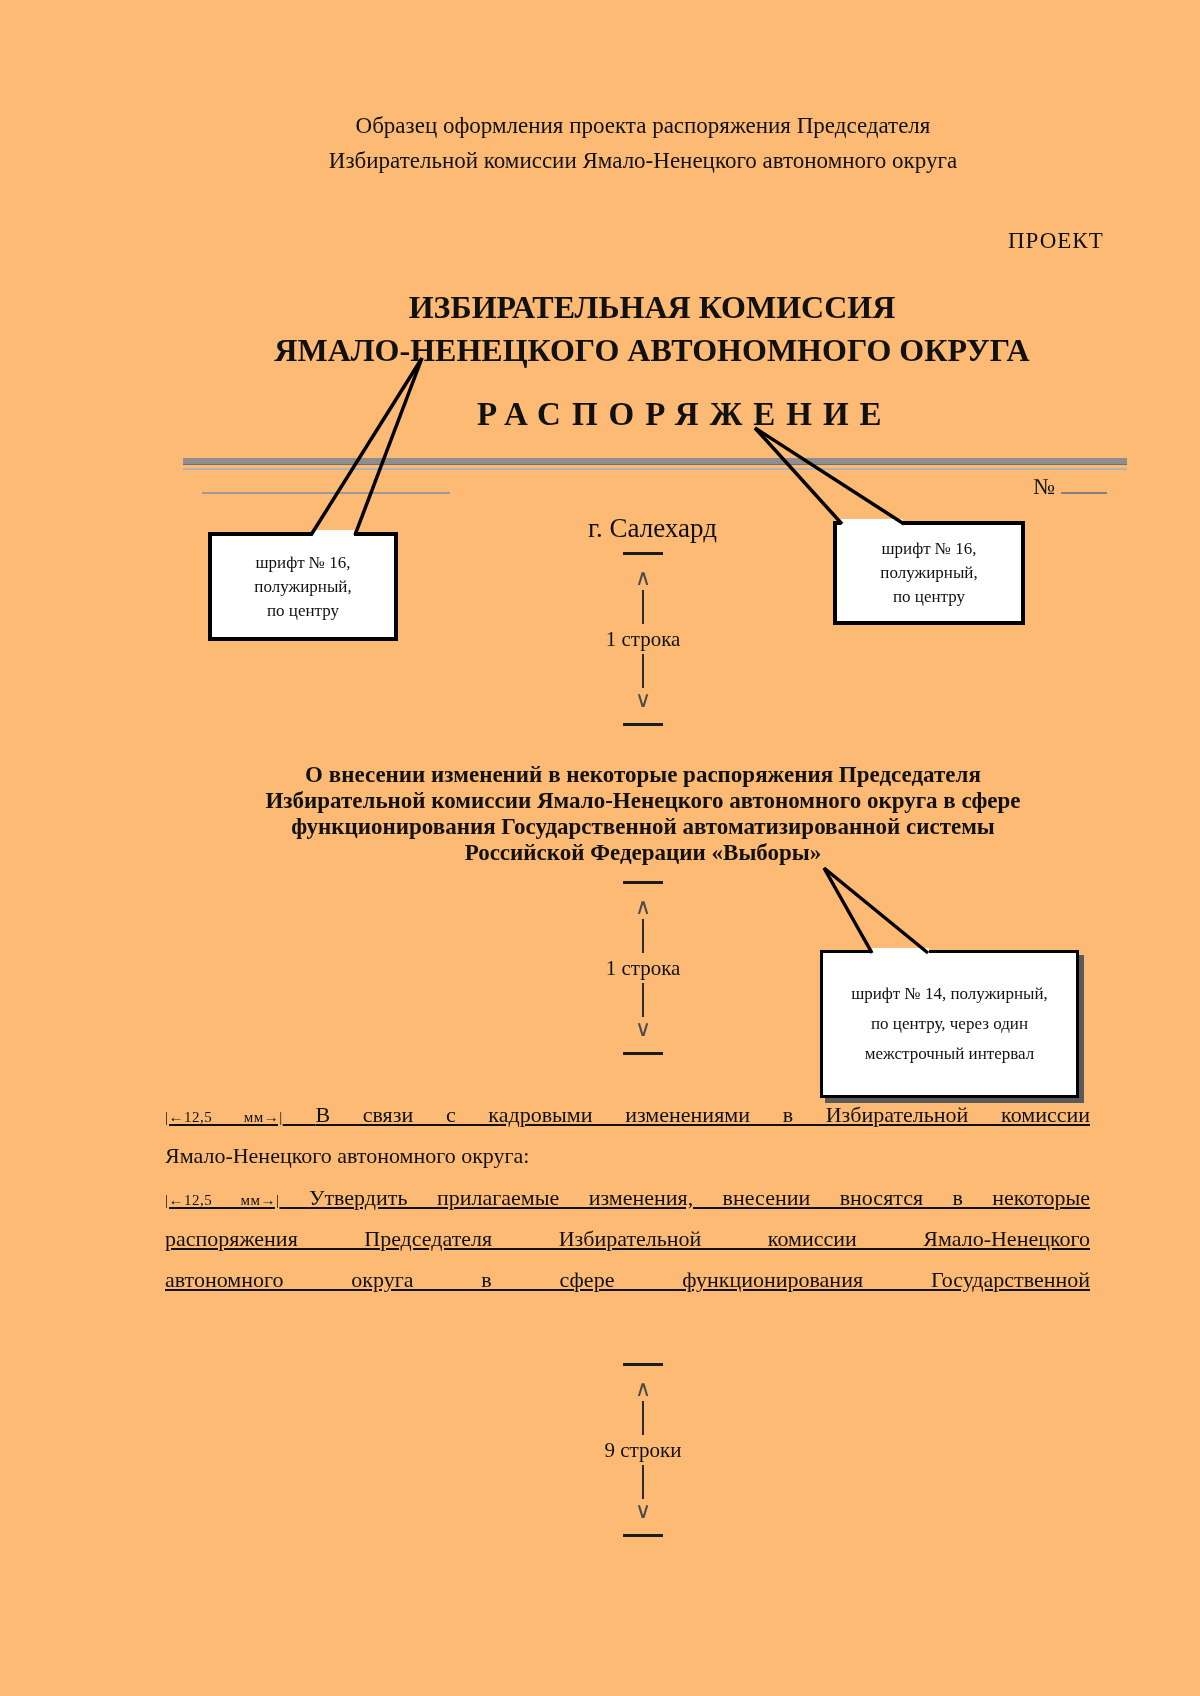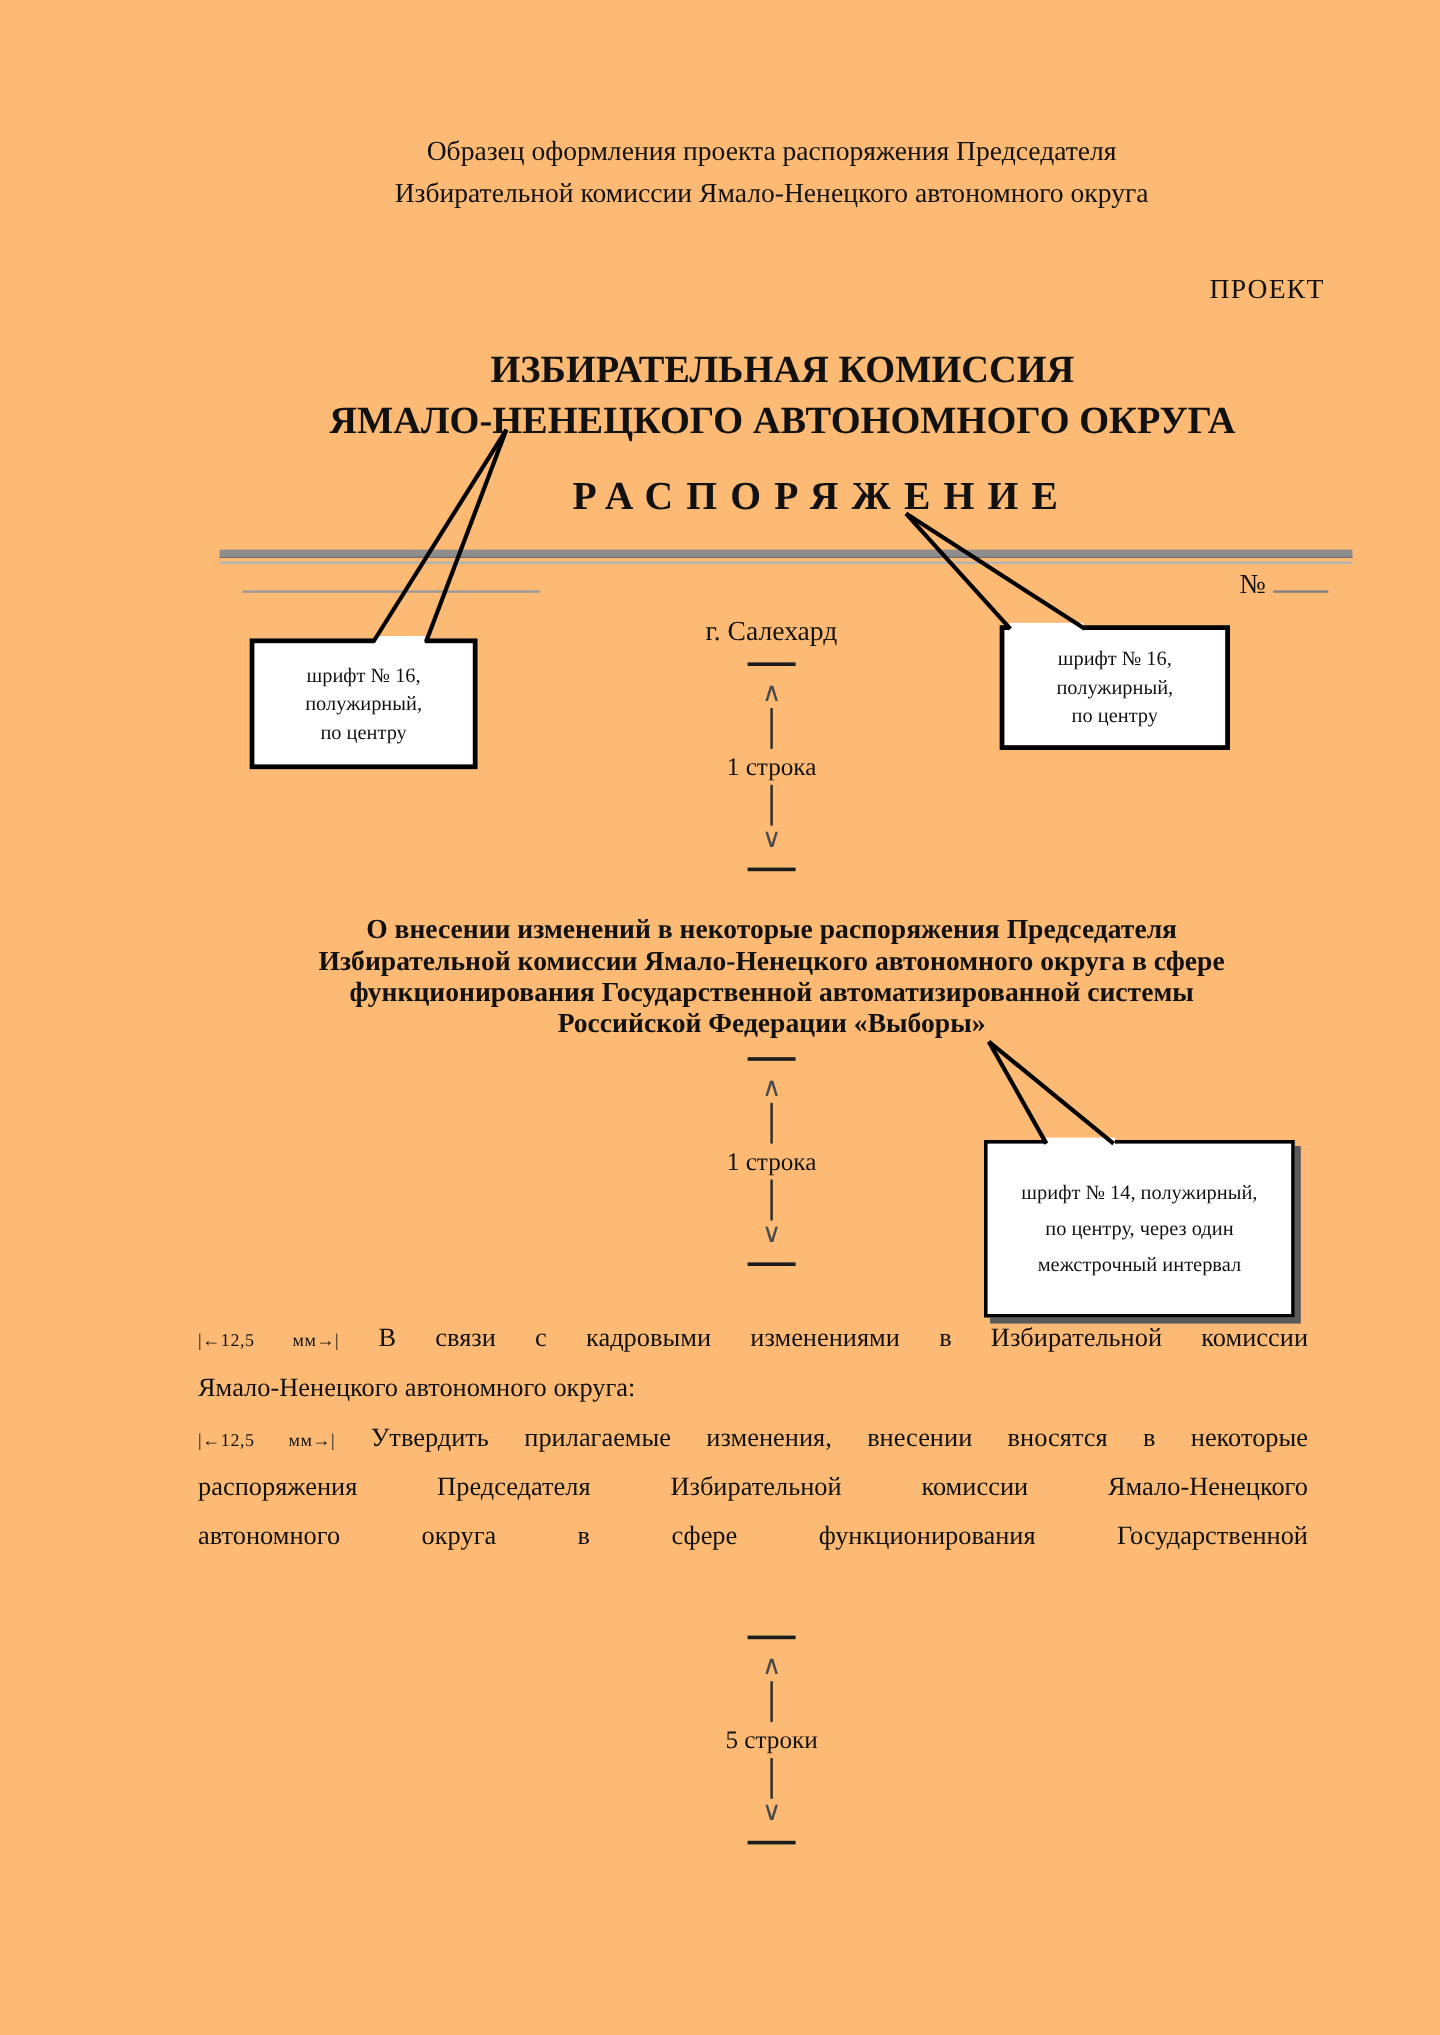--- a/index.html
+++ b/index.html
@@ -17,21 +17,21 @@
   
   .org-title{top:286px;left:52px;width:1200px;text-align:center;
     font-weight:bold;font-size:32px;line-height:43px;}
   .doc-type{top:396px;left:477px;font-weight:bold;font-size:33px;letter-spacing:11px;}
   
   .rule-thick{top:458px;left:183px;width:944px;height:6px;background:#8e8e8e;border-bottom:1px solid #6f6f6f;}
   .rule-thin{top:468px;left:183px;width:944px;height:2px;background:#b3b3b3;}
   .blank-line-left{top:492px;left:202px;width:248px;height:0;border-top:2px solid #9a9a9a;}
   .num-block{top:472px;left:1033px;font-size:23px;}
   .num-blank{display:inline-block;width:46px;border-bottom:2px solid #808080;height:20px;margin-left:6px;}
-  .city{top:513px;left:588px;font-size:23px;}
+  .city{top:513px;left:588px;font-size:27px;}
   
   .callout{border:4px solid #000;background:#fff;text-align:center;
     font-size:17px;line-height:24px;display:flex;flex-direction:column;justify-content:center;}
   .co-1{top:532px;left:208px;width:182px;height:101px;}
   .co-2{top:521px;left:833px;width:184px;height:96px;}
   .co-3{top:950px;left:820px;width:253px;height:142px;border-width:3px;
     line-height:30px;box-shadow:5px 5px 0 #5a5a5a;}
   
   .spblock{width:140px;display:flex;flex-direction:column;align-items:center;}
   .sp-1{top:552px;left:573px;}
@@ -42,21 +42,21 @@
   .dash.bot{margin-top:13px;}
   .chev{font-family:"DejaVu Sans",sans-serif;font-size:22px;line-height:20px;color:#4a4a4a;}
   .vline{width:2px;height:34px;background:#2a2a2a;margin:2px 0;}
   .splabel{font-size:21px;line-height:26px;}
   
   .subject{top:762px;left:43px;width:1200px;text-align:center;
     font-weight:bold;font-size:23px;line-height:26px;}
   
   .bline{position:absolute;left:165px;width:925px;height:42px;overflow:hidden;
     font-size:22px;line-height:40px;white-space:nowrap;}
-  .bline.j{white-space:normal;text-align:justify;}
+  .bline.j{white-space:normal;text-align:justify;text-decoration:underline;}
   .bline.j::after{content:"";display:inline-block;width:100%;height:0;}
   .marker{font-size:15px;letter-spacing:0.5px;white-space:nowrap;}
   svg.overlay{position:absolute;top:0;left:0;pointer-events:none;}
 </style>
 </head>
 <body>
 
 <div class="page">
 
   <div class="abs centerband header-note">
@@ -143,21 +143,21 @@
     <span>автономного округа в сфере функционирования Государственной</span>
   </div>
   <div class="bline j" style="top:1219px">
     <span>распоряжения Председателя Избирательной комиссии Ямало-Ненецкого</span>
   </div>
 
   <div class="abs spblock sp-3">
     <div class="dash top"></div>
     <div class="chev">∧</div>
     <div class="vline"></div>
-    <div class="splabel">5 строки</div>
+    <div class="splabel">9 строки</div>
     <div class="vline"></div>
     <div class="chev">∨</div>
     <div class="dash bot"></div>
   </div>
 
   <svg class="overlay" width="1200" height="1696" viewBox="0 0 1200 1696">
 
     <rect x="312" y="530" width="42" height="8" fill="#ffffff"></rect>
     <rect x="841" y="519" width="62" height="8" fill="#ffffff"></rect>
     <rect x="871" y="948" width="58" height="7" fill="#ffffff"></rect>

